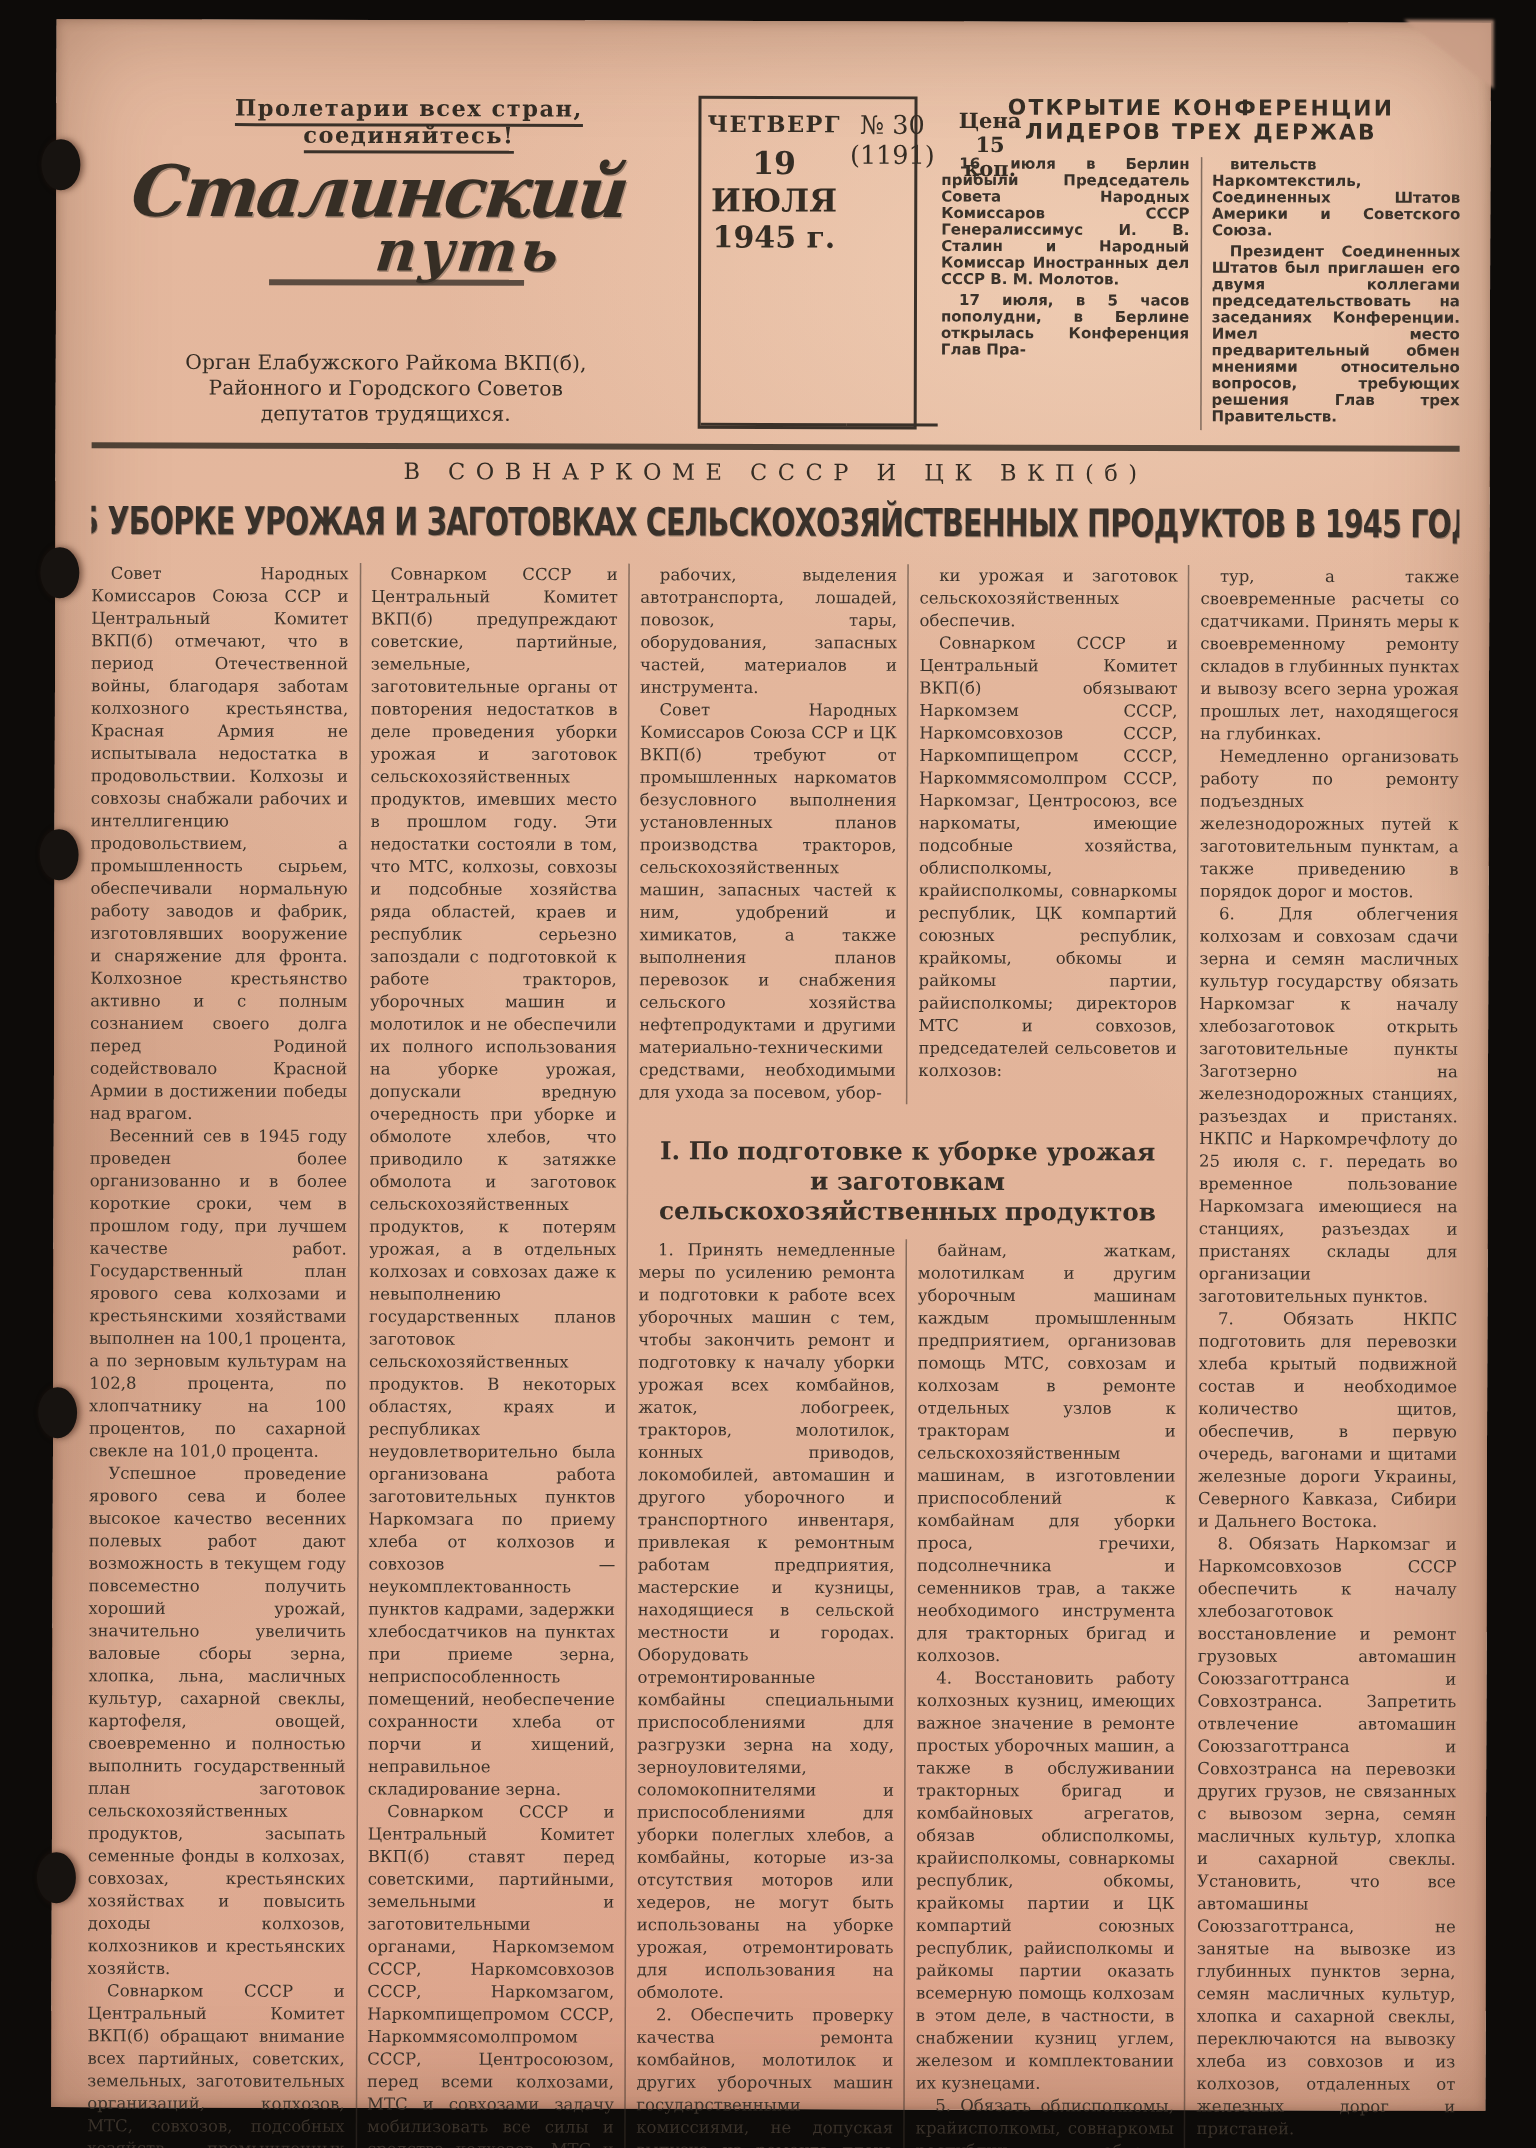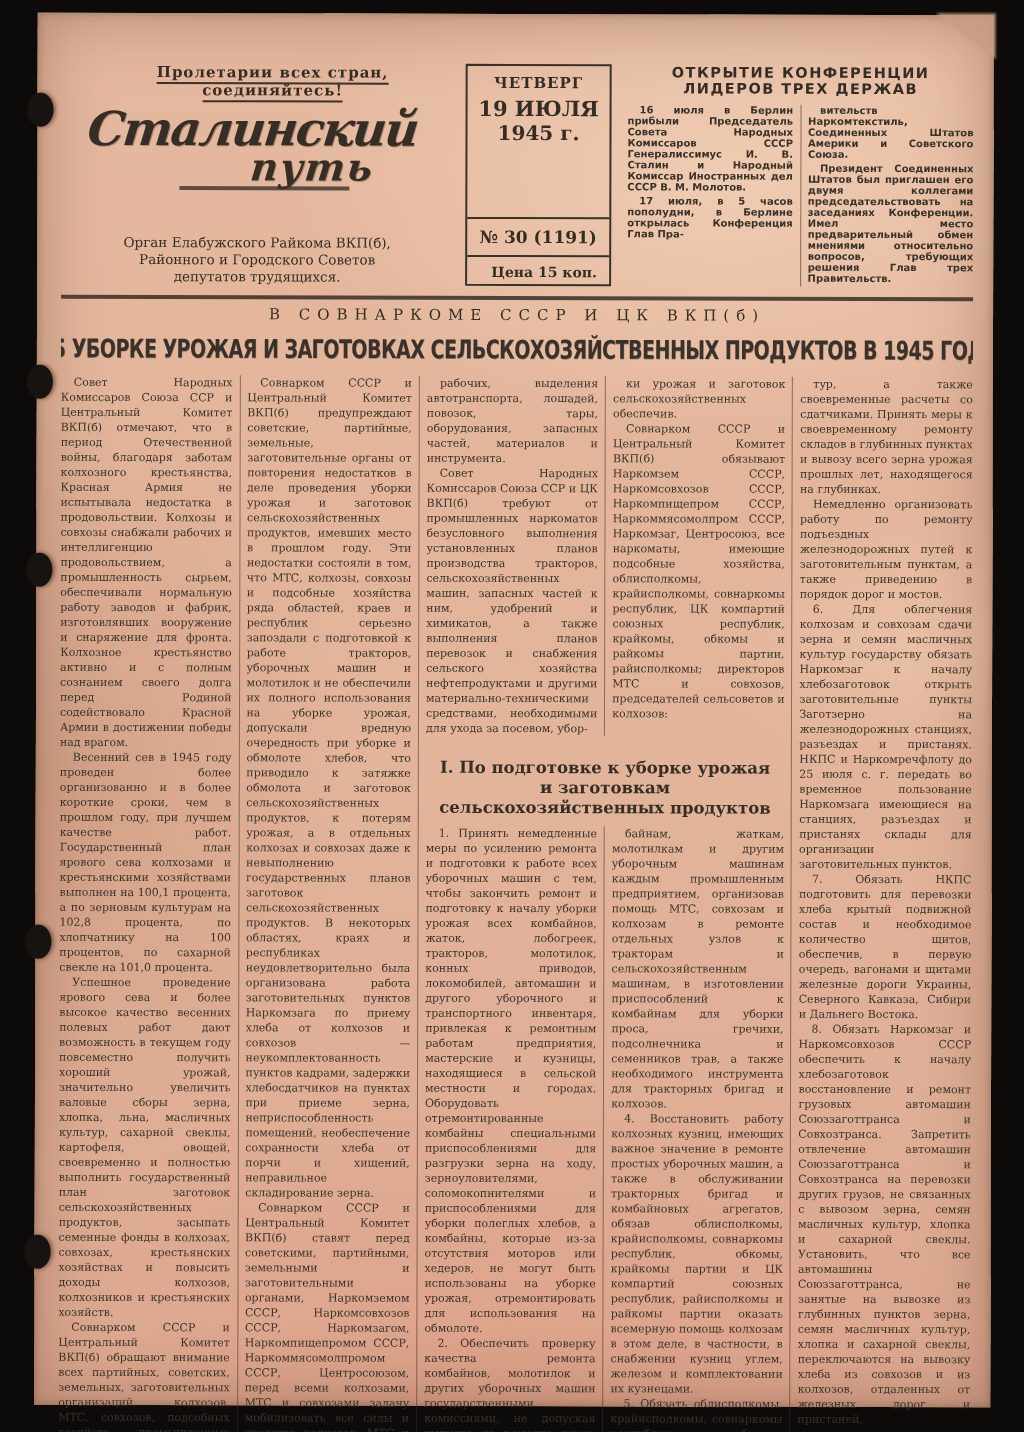--- a/index.html
+++ b/index.html
@@ -52,28 +52,28 @@
   .logo-l2{
     font-family:"DejaVu Serif",serif;font-style:italic;font-weight:bold;
     font-size:38px;line-height:32px;letter-spacing:2px;
     transform:skewX(-6deg);color:#362e25;text-shadow:1px 1px 0 rgba(54,46,37,.35);
     margin-left:110px;
   }
   .logo-rule{height:4px;background:#3a3129;width:170px;margin:3px 0 0 118px;opacity:.8;}
   .organ{font-size:13.5px;line-height:17px;text-align:center;margin-top:8px;}
   .datebox{
     flex:0 0 142px;width:142px;border:2.5px solid #3a3129;margin:0 12px;
-    display:flex;flex-direction:column;text-align:center;
+    display:flex;flex-direction:row;text-align:center;
     font-family:"DejaVu Serif",serif;
   }
   .db-top{padding:8px 4px 6px;border-bottom:2px solid #3a3129;flex:1;}
   .db-weekday{font-weight:bold;font-size:15px;letter-spacing:1px;}
   .db-date1{font-weight:bold;font-size:21px;margin-top:4px;}
   .db-date2{font-weight:bold;font-size:20px;}
-  .db-issue{font-weight:bold;font-size:17px;padding:8px 2px;border-bottom:2px solid #3a3129;}
+  .db-issue{font-weight:normal;font-size:17px;padding:8px 2px;border-bottom:2px solid #3a3129;}
   .db-price{font-size:14px;font-weight:bold;padding:7px 2px 4px;margin-left:12px;}
   .mast-right{flex:1;padding-left:4px;}
   .conf-headline{
     text-align:center;font-family:"DejaVu Sans",sans-serif;font-weight:bold;
     font-size:14.5px;letter-spacing:1.5px;margin:0 0 8px;
   }
   .conf-cols{display:flex;}
   .conf-col{flex:1;font-family:"DejaVu Sans",sans-serif;font-weight:bold;
     font-size:10px;line-height:11px;text-align:justify;color:#3a322a;}
   .conf-col p{margin:0 0 3px;text-indent:12px;}

